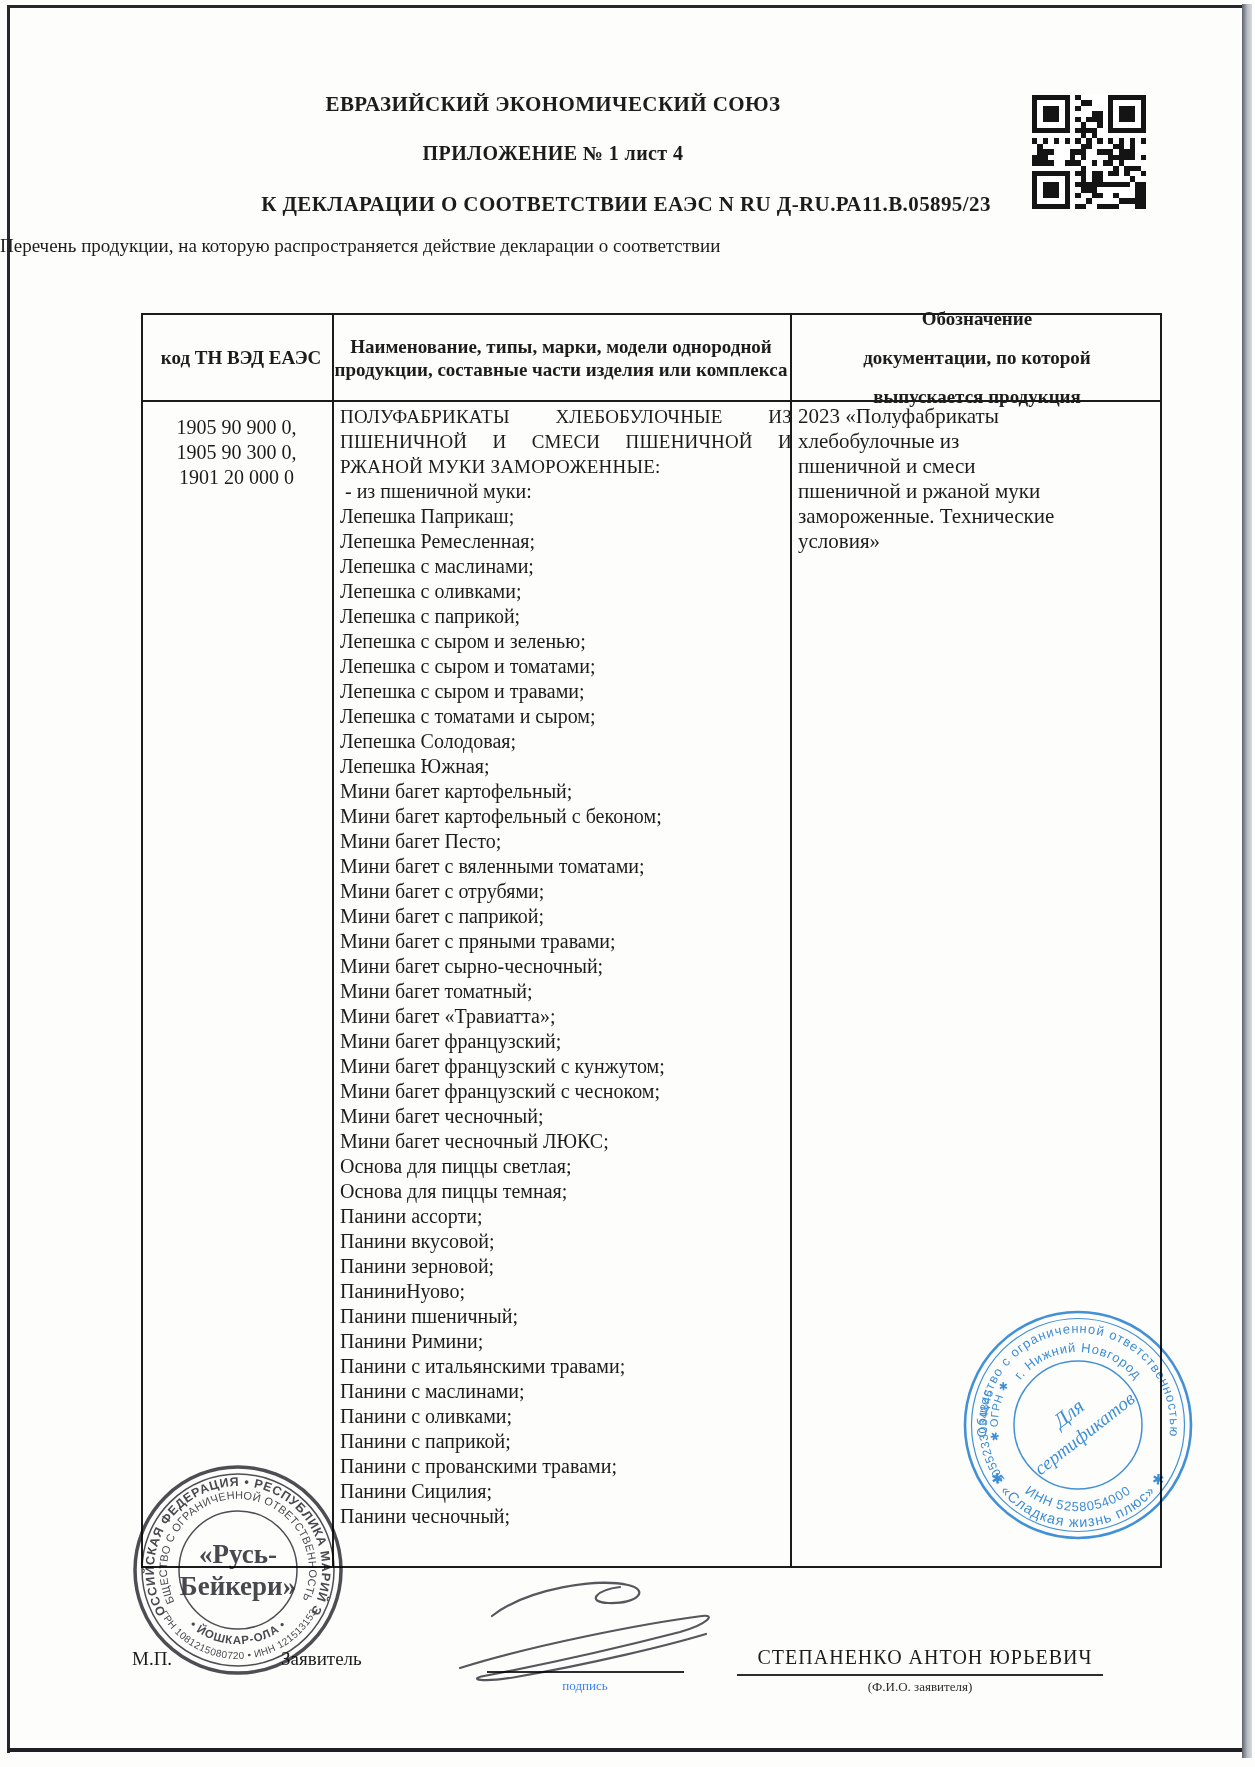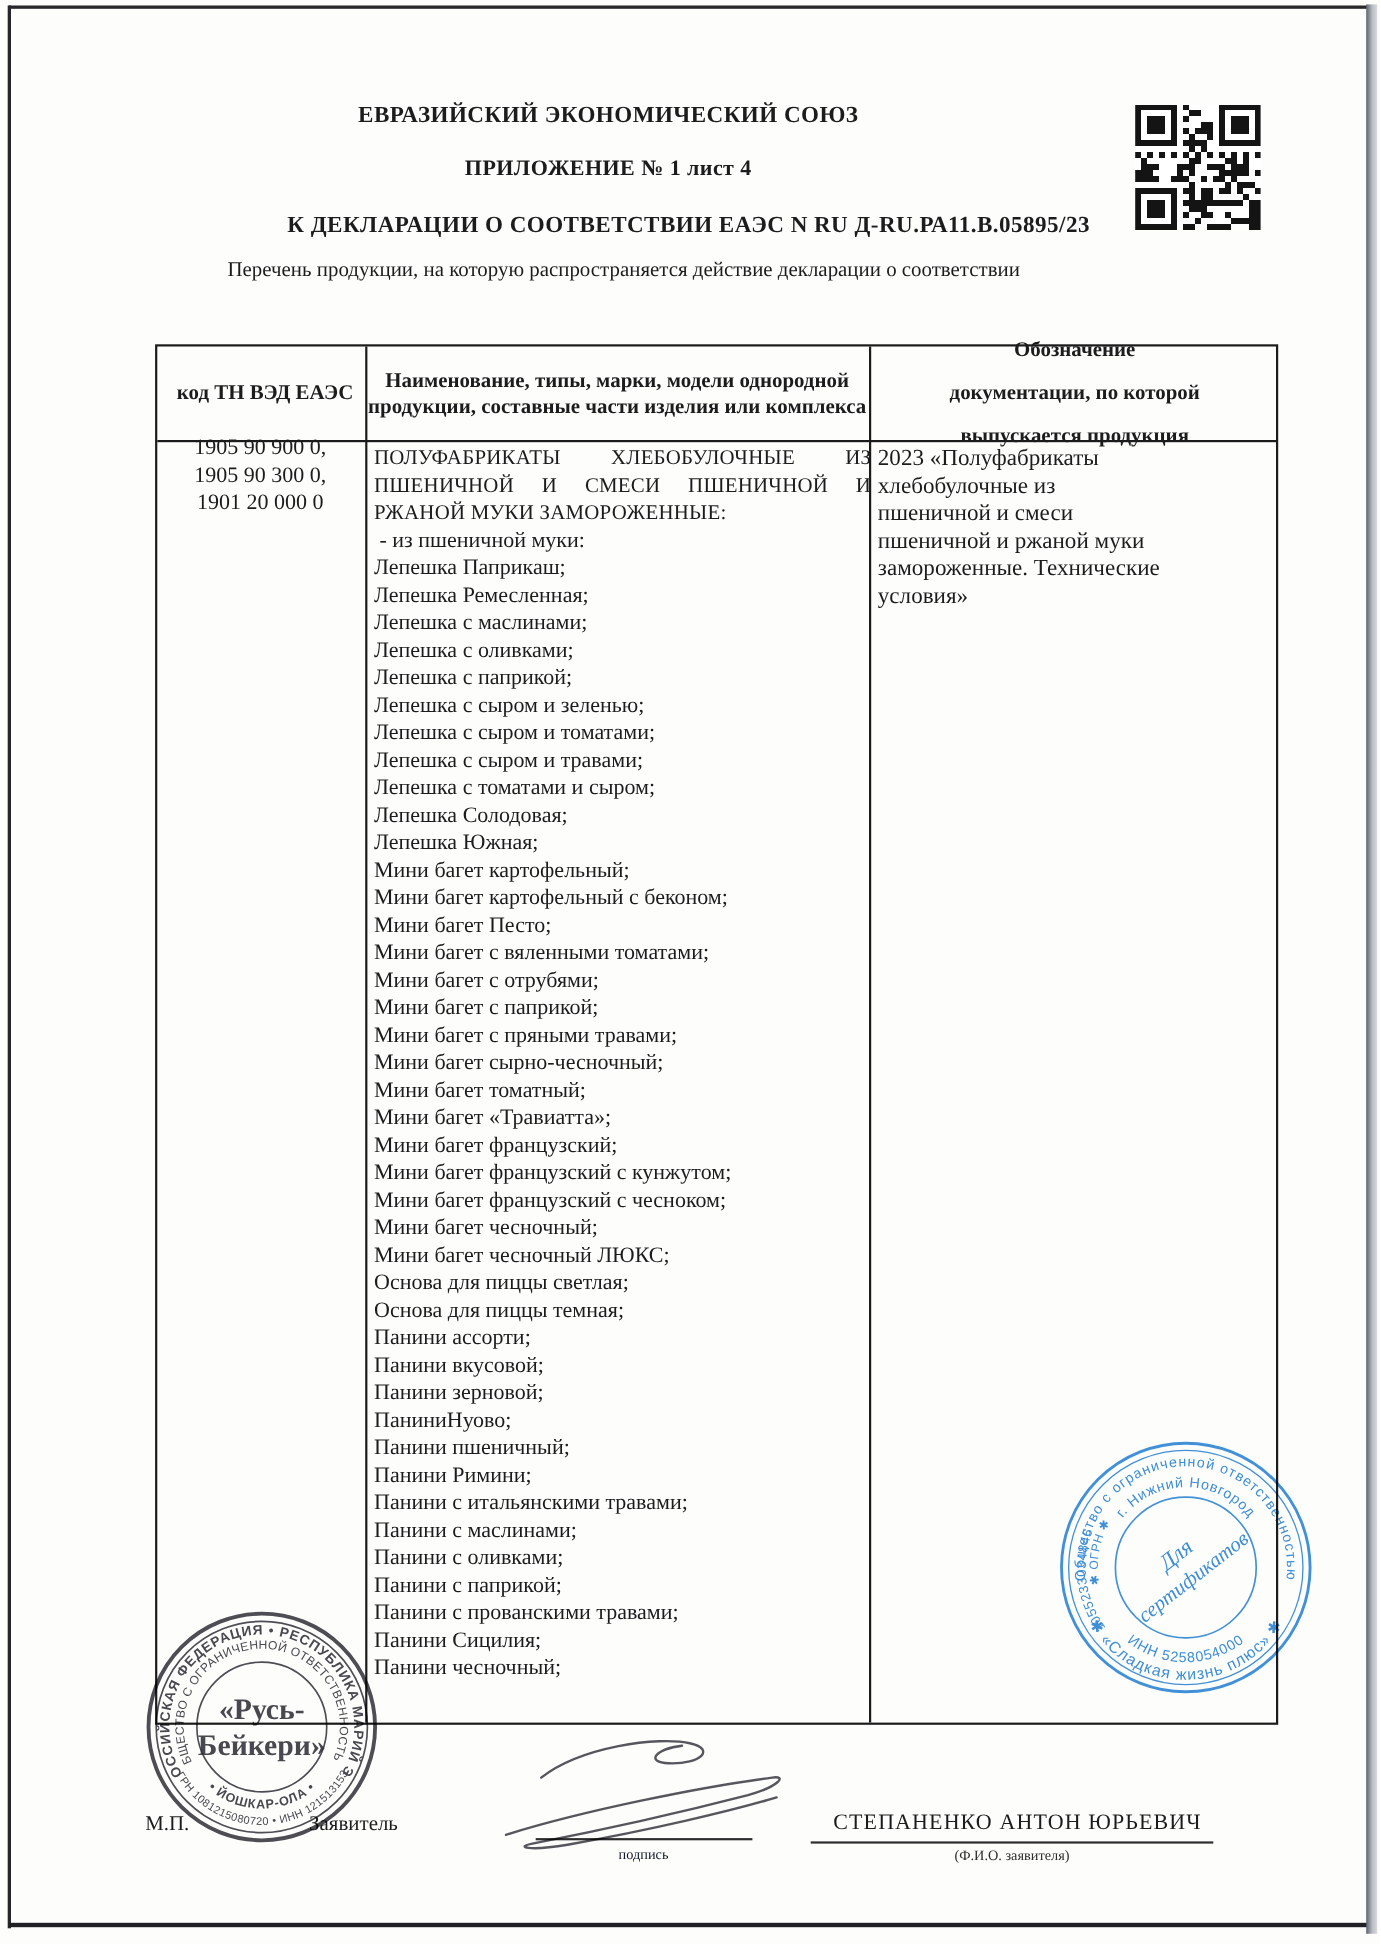--- a/index.html
+++ b/index.html
@@ -9,37 +9,37 @@
   
   .frame-top{left:8px;top:5px;width:1236px;height:3px;background:#26262b;}
   .frame-left{left:7px;top:5px;width:3px;height:1748px;background:#26262b;}
   .frame-bottom{left:8px;top:1748px;width:1238px;height:4px;background:#1f1f24;}
   .frame-right{left:1242px;top:4px;width:10px;height:1754px;background:linear-gradient(90deg,#5d626c,#b9bdc5 55%,#d8dade);}
   
   .title{font-weight:bold;text-align:center;letter-spacing:.4px;}
   .t1{left:0;top:92px;width:1106px;font-size:21px;}
   .t2{left:0;top:142px;width:1106px;font-size:20px;}
   .t3{left:0;top:192px;width:1252px;font-size:21px;}
-  .subtitle{left:0;top:235px;width:1110px;text-align:center;font-size:19px;padding-left:12px;}
+  .subtitle{left:0;top:235px;width:1110px;font-size:19px;}
   
   #tbl{left:141px;top:313px;width:1021px;height:1255px;border:2px solid #1b1b1b;box-sizing:border-box;}
   .vline{top:0;width:2px;height:100%;background:#1b1b1b;}
   .hline{left:0;top:85px;width:100%;height:2px;background:#1b1b1b;}
   .hcell{top:0;height:85px;display:flex;flex-direction:column;justify-content:center;
          text-align:center;font-weight:bold;font-size:19px;line-height:23px;}
-  .codes{left:0;top:80px;width:189px;text-align:center;font-size:20px;line-height:25px;padding-right:2px;box-sizing:border-box;}
+  .codes{left:0;top:100px;width:189px;text-align:center;font-size:20px;line-height:25px;padding-right:2px;box-sizing:border-box;}
   .c2body{left:197px;top:89px;width:452px;font-size:20px;line-height:25px;}
   .caps{font-size:19px;line-height:25px;text-align:justify;letter-spacing:.2px;}
   .grp{padding-left:5px;}
   .c3body{left:655px;top:89px;width:362px;font-size:21px;line-height:25px;}
   
   .mp{left:132px;top:1648px;font-size:19px;}
   .applicant{left:281px;top:1648px;font-size:19px;}
   .sigline{left:487px;top:1671px;width:197px;height:2px;background:#2d2d2d;}
-  .sigcap{left:500px;top:1678px;width:170px;text-align:center;font-size:13px;color:#0f172a;}
+  .sigcap{left:500px;top:1678px;width:170px;text-align:center;font-size:13px;color:#3b82f6;}
   .fio{left:700px;top:1646px;width:450px;text-align:center;font-size:20px;letter-spacing:1px;}
   .fioline{left:737px;top:1674px;width:366px;height:2px;background:#2d2d2d;}
   .fiocap{left:737px;top:1679px;width:366px;text-align:center;font-size:13px;color:#2b2b2b;}
   
   .stamp{pointer-events:none;mix-blend-mode:multiply;}
   .sans{font-family:"Liberation Sans",sans-serif;}
 </style>
 </head>
 <body>
 

